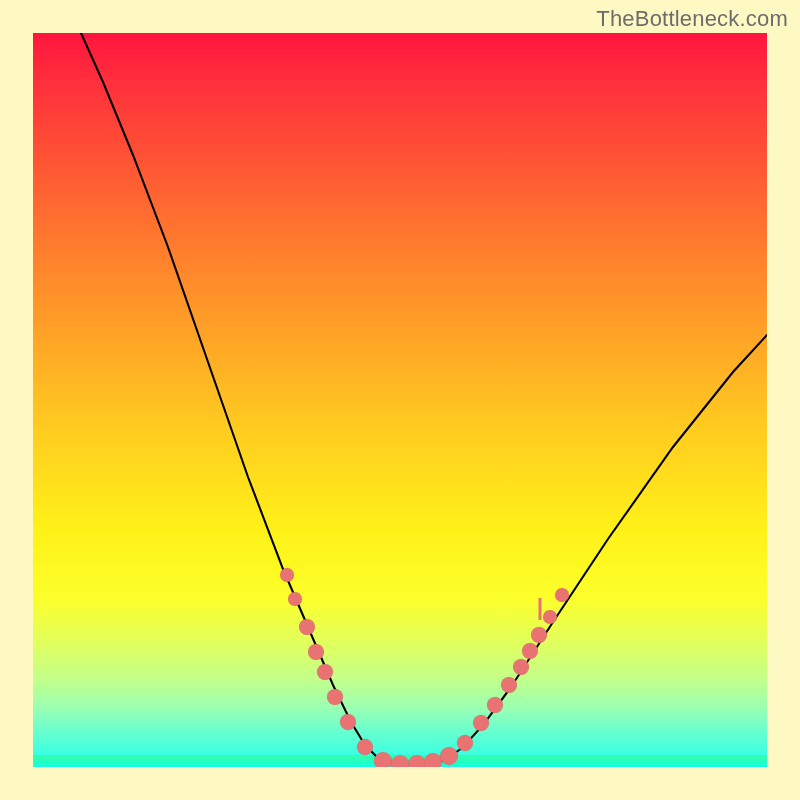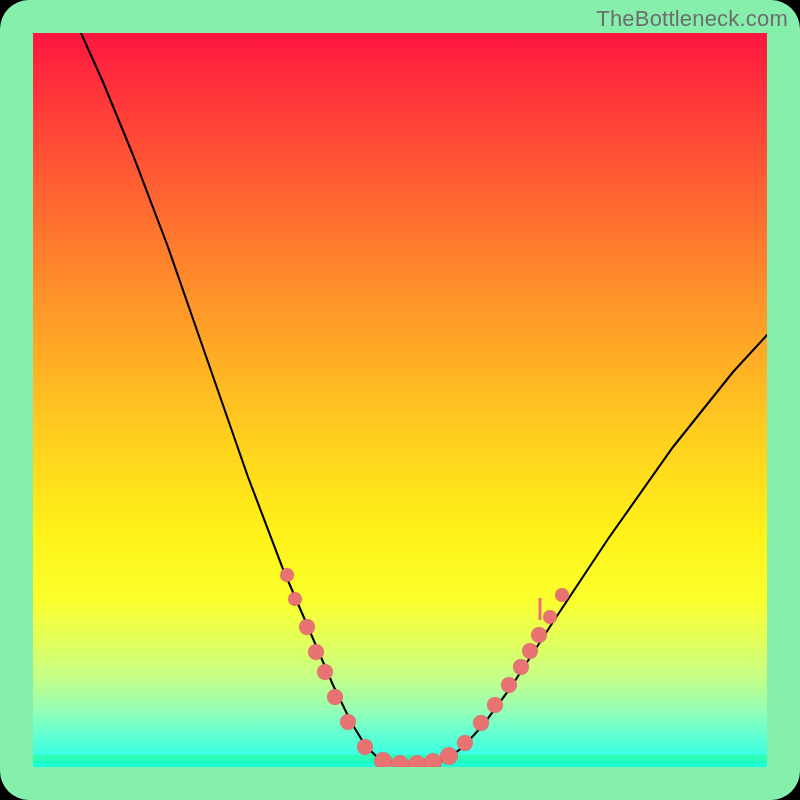--- a/index.html
+++ b/index.html
@@ -1,22 +1,21 @@
 <!DOCTYPE html>
 <html><head>
 <meta charset="utf-8">
 <style>
   * { margin: 0; padding: 0; box-sizing: border-box; }
   html, body { width: 800px; height: 800px; overflow: hidden; background: #000; }
   .stage {
     position: relative;
     width: 800px;
     height: 800px;
-    background: #86efac;
-    border-radius: 29px;
+    background: #fef9c3;
   }
   .watermark {
     position: absolute;
     top: 6px;
     right: 12px;
     font-family: Arial, Helvetica, sans-serif;
     font-size: 22px;
     color: #6d6d6d;
     font-weight: 500;
     letter-spacing: 0.2px;

